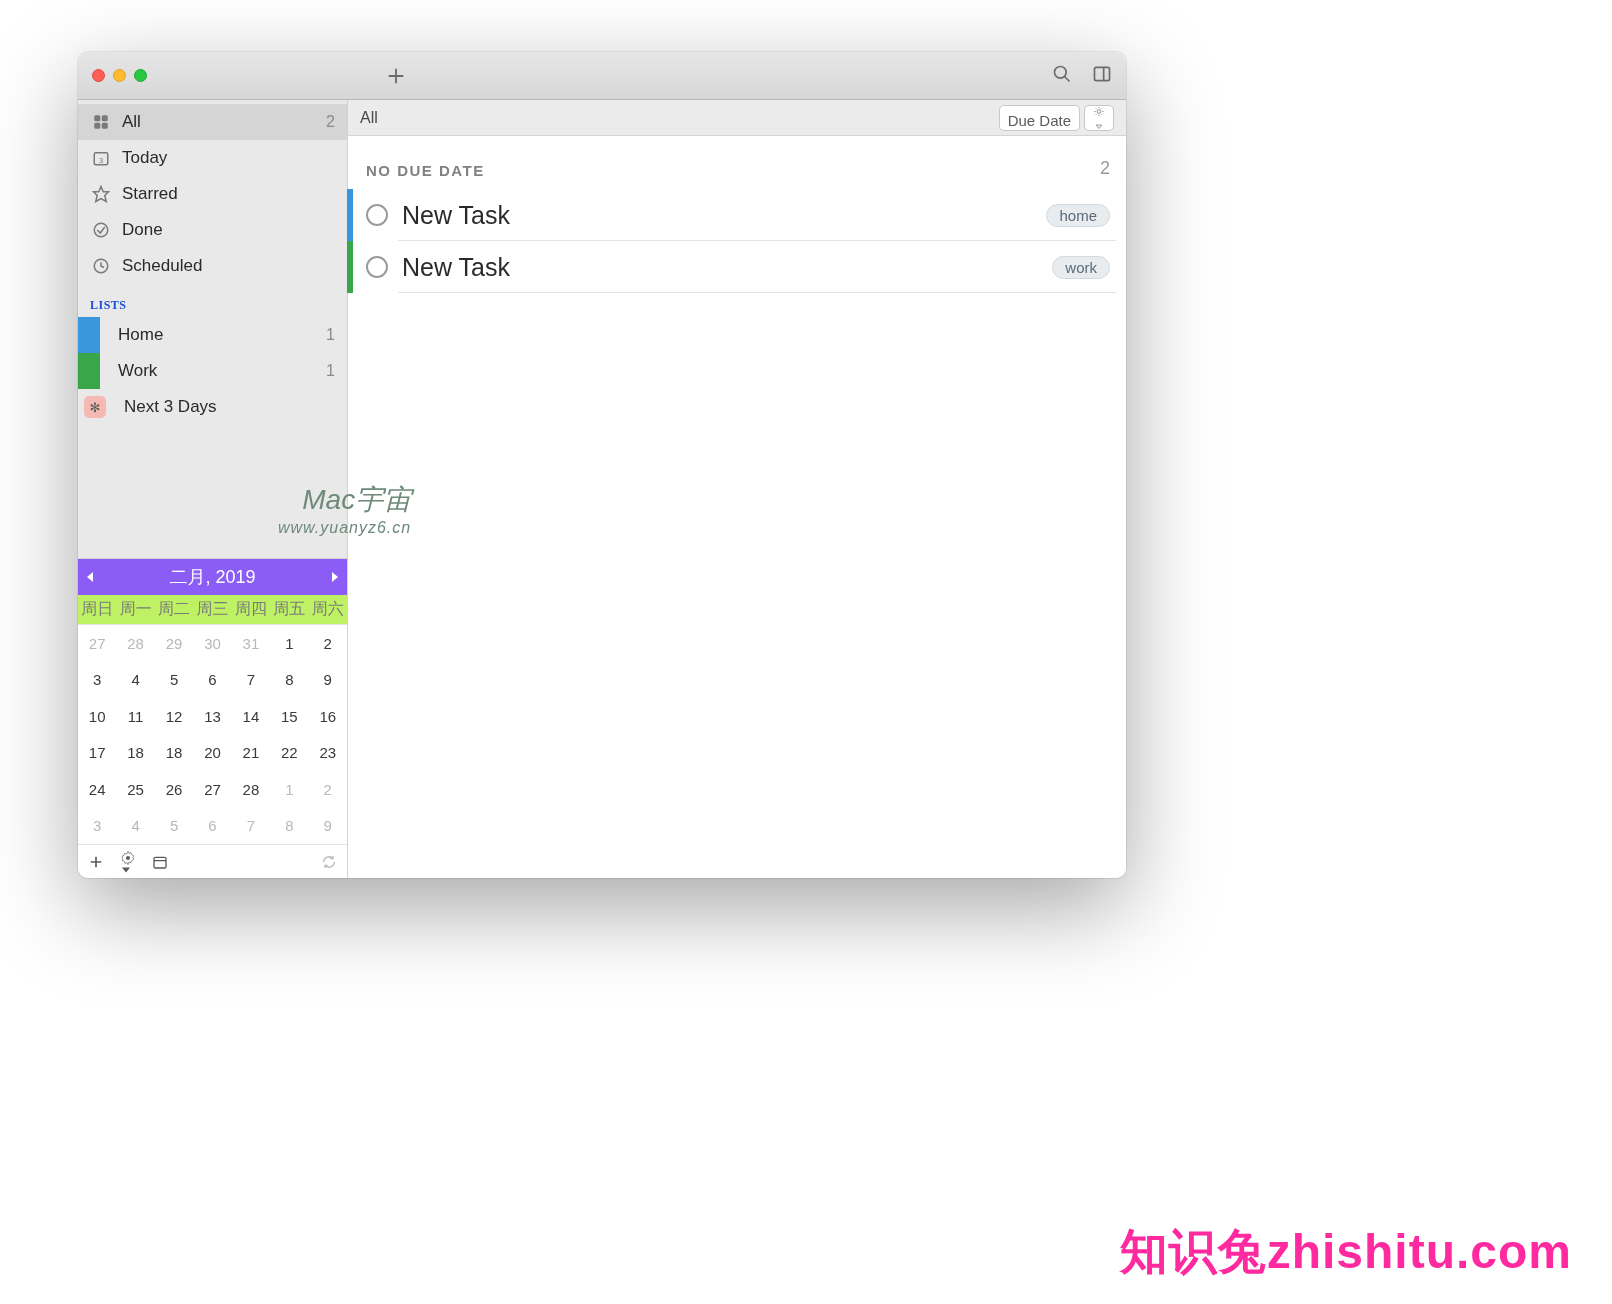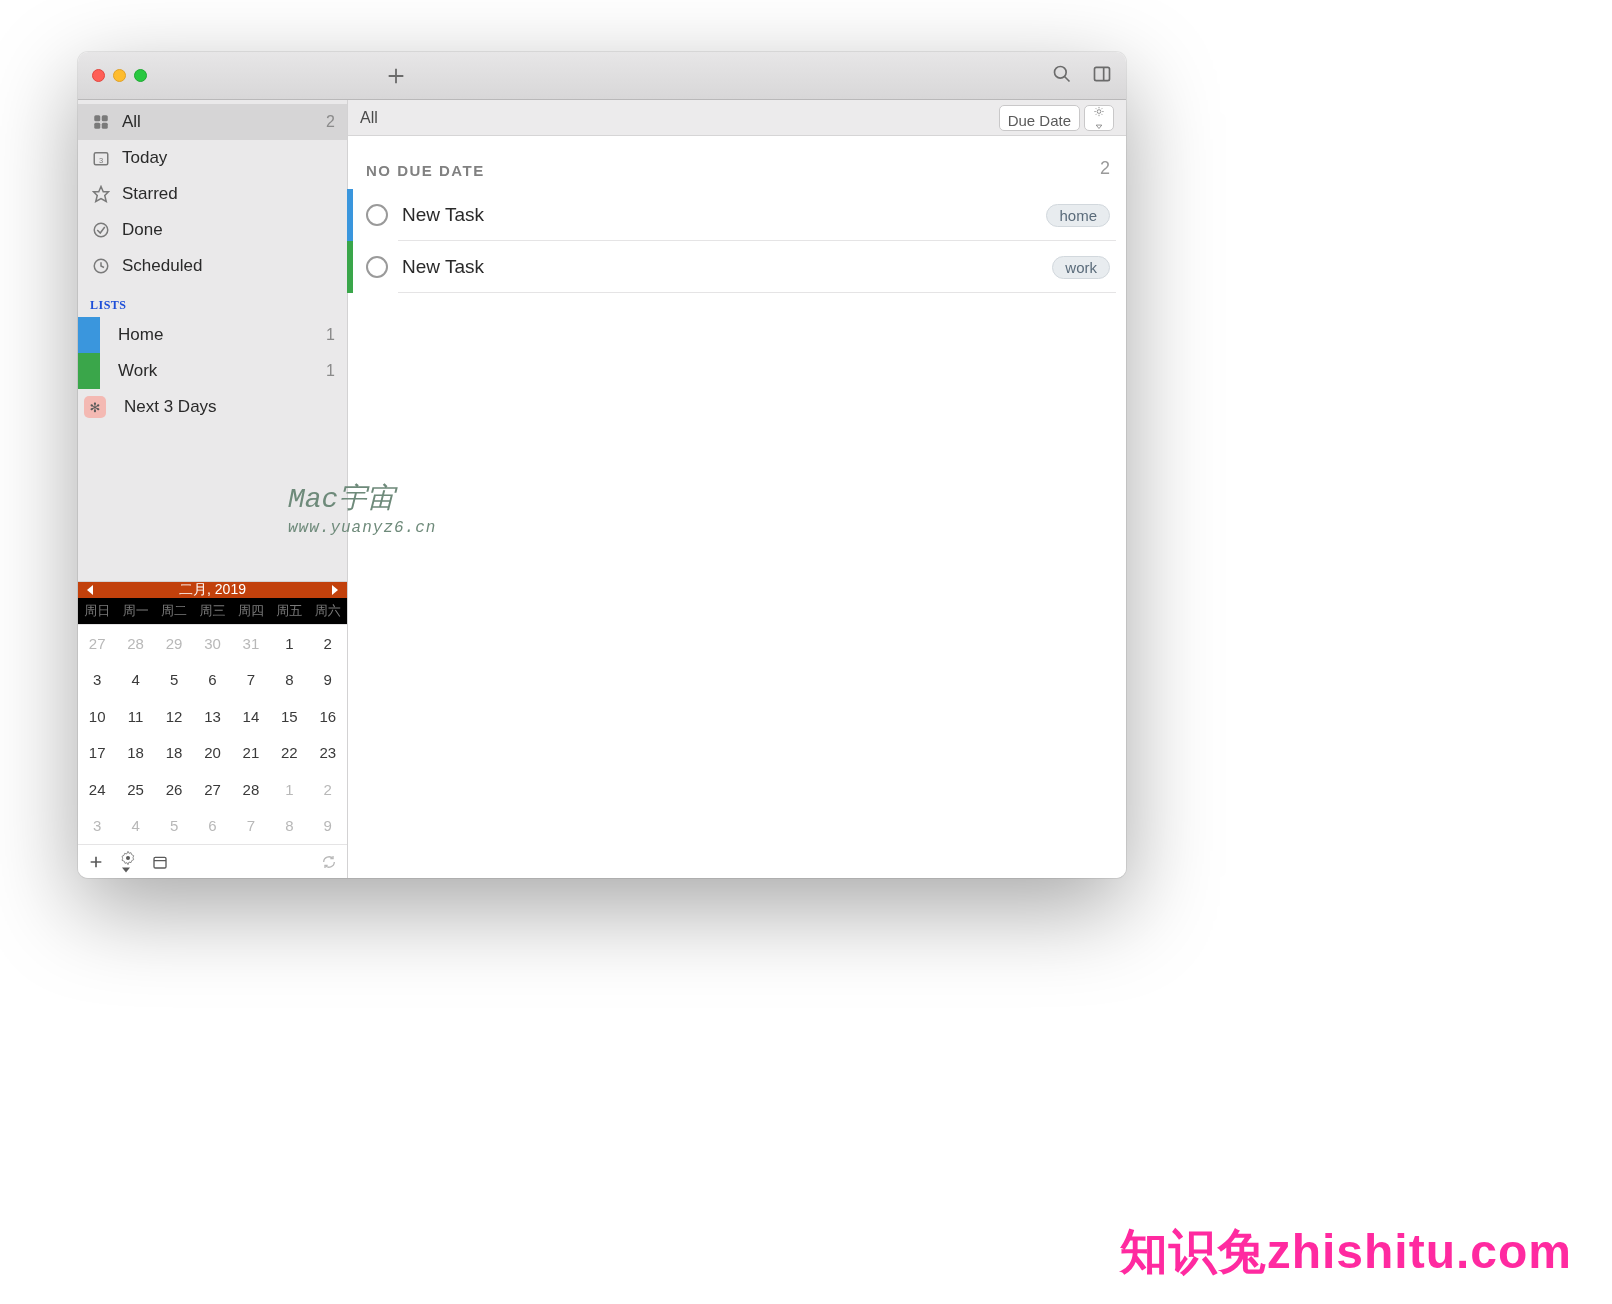--- a/index.html
+++ b/index.html
@@ -37,24 +37,24 @@
 .list-color { width: 22px; height: 36px; }
 .list-color.blue { background: #3a96dd; }
 .list-color.green { background: #3aa64a; }
 .list-label { padding-left: 8px; }
 .smart-item { display: flex; align-items: center; height: 36px; padding: 0 12px 0 0; gap: 10px; font-size: 17px; color: #2a2a2a; }
 .smart-chip { width: 22px; height: 22px; background: #f4b9b3; border-radius: 5px; margin-left: 6px; display: flex; align-items: center; justify-content: center; color: #5a5a5a; font-size: 13px; }
 
 .sidebar-spacer { flex: 1; }
 
 .calendar { border-top: 1px solid #d3d2d3; background: #fff; font-size: 14px; color: #3a3a3a; }
-.cal-head { background: #c2410c; color: #fff; height: 16px; display: flex; align-items: center; justify-content: space-between; padding: 0 8px; font-size: 14px; }
+.cal-head { background: #8b5cf6; color: #fff; height: 36px; display: flex; align-items: center; justify-content: space-between; padding: 0 8px; font-size: 18px; }
 .cal-arrow { cursor: default; display: flex; }
 .cal-grid { display: grid; grid-template-columns: repeat(7,1fr); text-align: center; }
-.cal-dow { background: #000000; color: #7a7a7a; font-size: 13px; padding: 4px 0; border-bottom: 1px solid #e5e4e5; }
+.cal-dow { background: #bef264; color: #7a7a7a; font-size: 16px; padding: 4px 0; border-bottom: 1px solid #e5e4e5; }
 .cal-cell { height: 36.5px; display: flex; align-items: center; justify-content: center; font-size: 15px; color: #3a3a3a; }
 .cal-cell.dim { color: #b8b8b8; }
 .cal-footer { border-top: 1px solid #e5e4e5; height: 34px; display: flex; align-items: center; padding: 0 10px; gap: 16px; color: #5a5a5a; }
 .cal-footer .spacer { flex: 1; }
 .cal-footer svg { display: block; }
 
 .main { flex: 1; display: flex; flex-direction: column; background: #fff; }
 .main-top { height: 36px; background: #ecebec; border-bottom: 1px solid #d6d5d6; display: flex; align-items: center; padding: 0 12px; font-size: 16px; color: #4a4a4a; gap: 10px; }
 .mt-title { font-weight: 400; }
 .mt-right { margin-left: auto; display: flex; align-items: center; gap: 4px; }
@@ -64,25 +64,25 @@
 
 .section-head { display: flex; align-items: flex-end; padding: 22px 16px 10px 18px; }
 .section-title { font-size: 15px; letter-spacing: 1.5px; color: #818181; font-weight: 600; }
 .section-count { margin-left: auto; color: #9a9a9a; font-size: 18px; }
 
 .task-row { display: flex; align-items: center; height: 52px; position: relative; }
 .task-stripe { width: 6px; height: 100%; position: absolute; left: -1px; }
 .task-stripe.blue { background: #3a96dd; }
 .task-stripe.green { background: #3aa64a; }
 .task-check { width: 22px; height: 22px; border: 2px solid #9a9a9a; border-radius: 50%; margin-left: 18px; }
-.task-title { font-size: 19px; color: #2a2a2a; margin-left: 14px; }
+.task-title { font-size: 25px; color: #2a2a2a; margin-left: 14px; }
 .task-tag { margin-left: auto; margin-right: 16px; background: #e8ecef; border: 1px solid #d2d8dd; border-radius: 12px; padding: 2px 12px; font-size: 15px; color: #5a6b7a; }
 .task-border { position: absolute; bottom: 0; left: 50px; right: 10px; height: 1px; background: #e5e4e5; }
 
-.watermark { position: absolute; top: 430px; left: 210px; color: #6e8a7a; font-family: Liberation Mono, monospace; font-style: italic; font-size: 28px; text-align: left; line-height: 1.3; pointer-events: none; }
+.watermark { position: absolute; top: 430px; left: 200px; color: #6e8a7a; font-family: Liberation Sans, sans-serif; font-style: italic; font-size: 28px; text-align: right; line-height: 1.3; pointer-events: none; }
 .watermark .sub { font-size: 16px; font-style: italic; letter-spacing: 1px; }
 
 .footermark { position: absolute; bottom: 20px; right: 40px; color: #ff2aa0; font-size: 48px; font-weight: 700; letter-spacing: 1px; }
 </style>
 </head>
 <body>
 
 <div class="window">
   <div class="titlebar">
     <div class="traffic">

